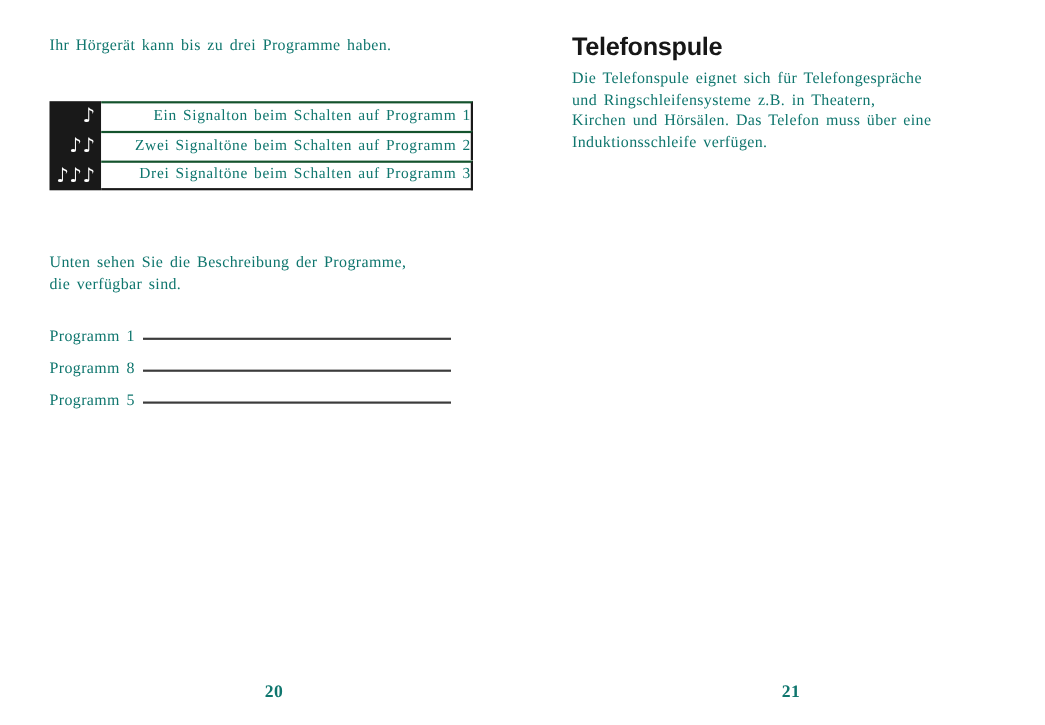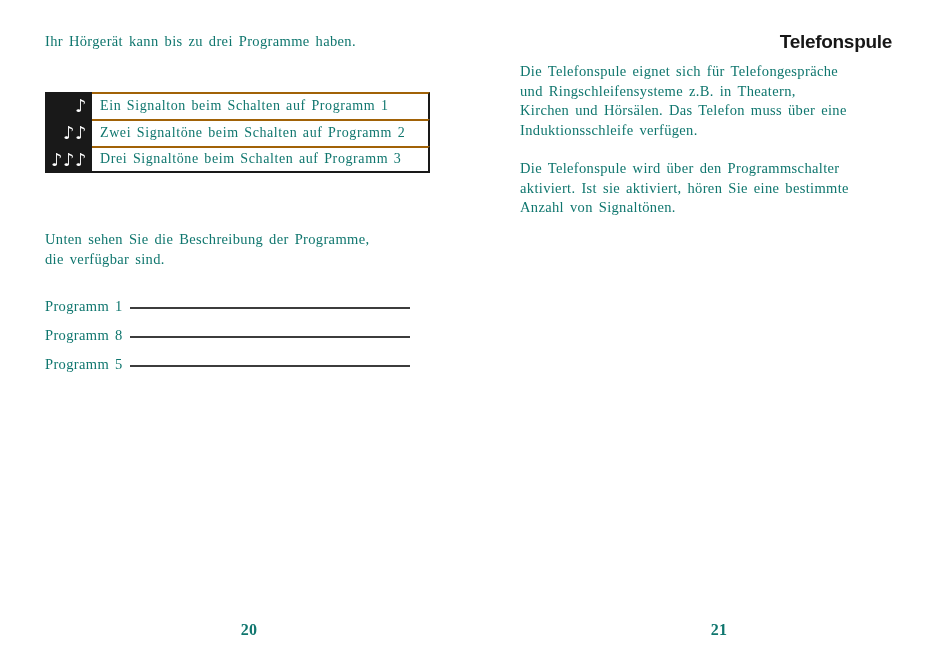--- a/index.html
+++ b/index.html
@@ -49,29 +49,30 @@
     letter-spacing: 0.5px;
     overflow: hidden;
   }
   .row-col {
     width: 338px;
     display: flex;
     flex-direction: column;
   }
   .text-row {
     height: 42px;
-    border-top: 2px solid #a16207;
+    border-top: 2px solid #14532d;
     border-right: 2px solid #191919;
     background: #ffffff;
     line-height: 24px;
     padding-left: 8px;
     font-size: 14px;
     letter-spacing: 0.6px;
     word-spacing: 1.5px;
     white-space: nowrap;
+    text-align: right;
   }
   .text-row:last-child { border-bottom: 2px solid #191919; line-height: 22px; }
 
   .description-block {
     position: absolute;
     left: 45px; top: 230px;
     line-height: 19px;
     white-space: nowrap;
   }
 
@@ -98,26 +99,25 @@
 
   
   .right-page {
     position: absolute;
     left: 520px; top: 30px;
     width: 372px;
   }
   .section-title {
     font-family: "Liberation Sans", "DejaVu Sans", sans-serif;
     font-weight: 700;
-    font-size: 19px;
+    font-size: 23px;
     line-height: 24px;
     letter-spacing: -0.3px;
     color: #171717;
     margin-bottom: 8px;
-    text-align: right;
   }
   .right-page p {
     margin-bottom: 19px;
   }
   .para-line {
     line-height: 19.5px;
     white-space: nowrap;
   }
 
   
@@ -176,21 +176,16 @@
 <div class="right-page">
   <div class="section-title">Telefonspule</div>
 
   <p>
     <span class="para-line serif-text" style="display:block">Die Telefonspule eignet sich für Telefongespräche</span>
     <span class="para-line serif-text" style="display:block">und Ringschleifensysteme z.B. in Theatern,</span>
     <span class="para-line serif-text" style="display:block">Kirchen und Hörsälen. Das Telefon muss über eine</span>
     <span class="para-line serif-text" style="display:block">Induktionsschleife verfügen.</span>
   </p>
 
-  <p>
-    <span class="para-line serif-text" style="display:block">Die Telefonspule wird über den Programmschalter</span>
-    <span class="para-line serif-text" style="display:block">aktiviert. Ist sie aktiviert, hören Sie eine bestimmte</span>
-    <span class="para-line serif-text" style="display:block">Anzahl von Signaltönen.</span>
-  </p>
 
 </div>
 
 <div class="page-number right serif-text">21</div>
 
 </body></html>

